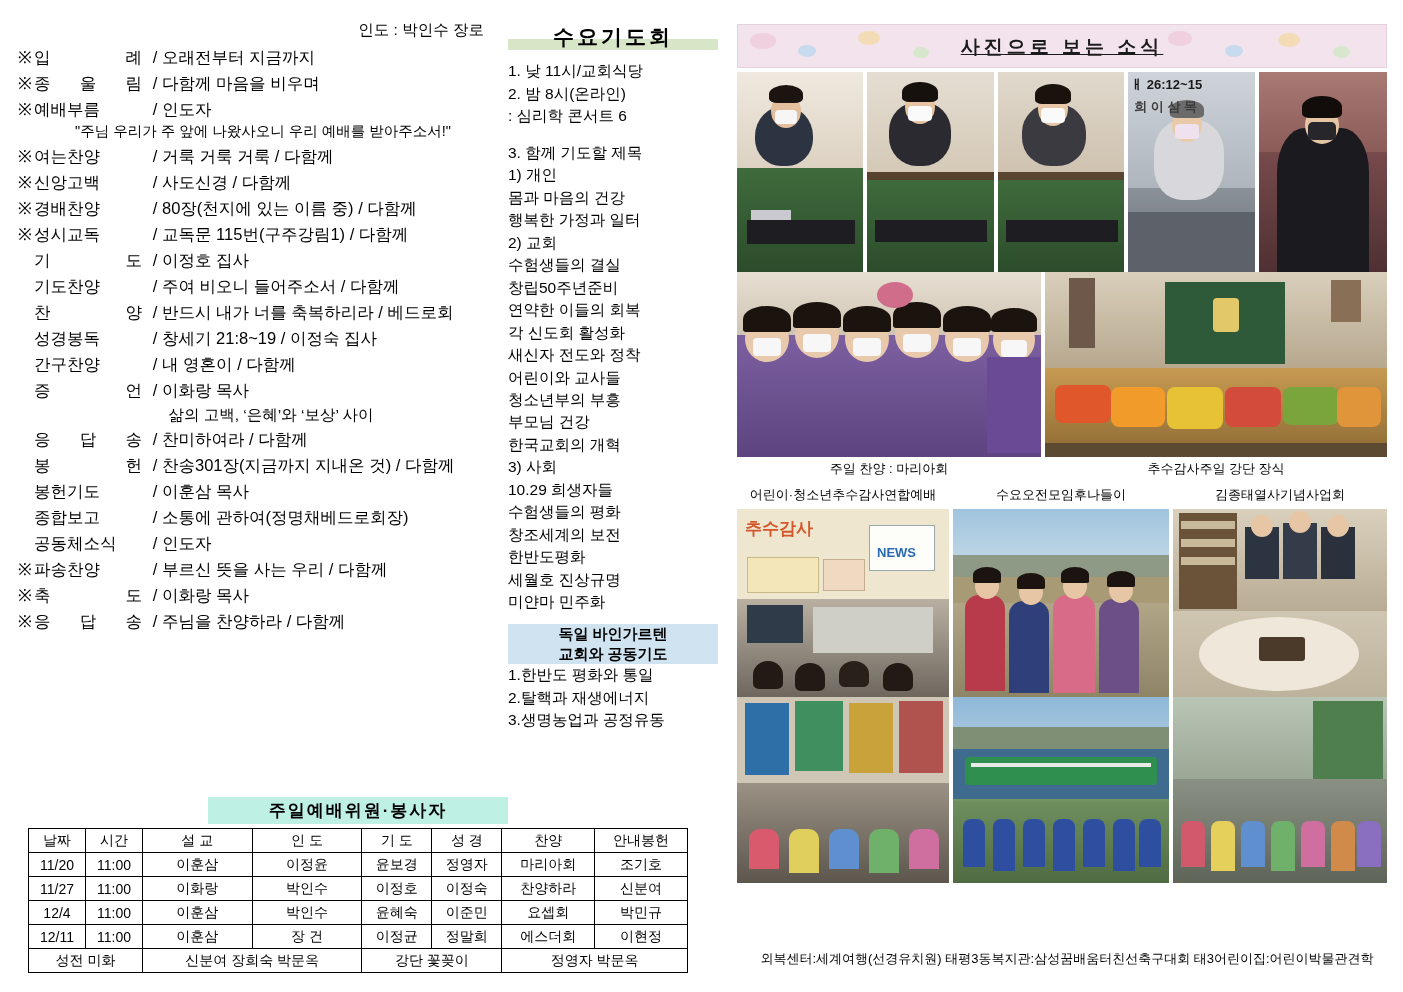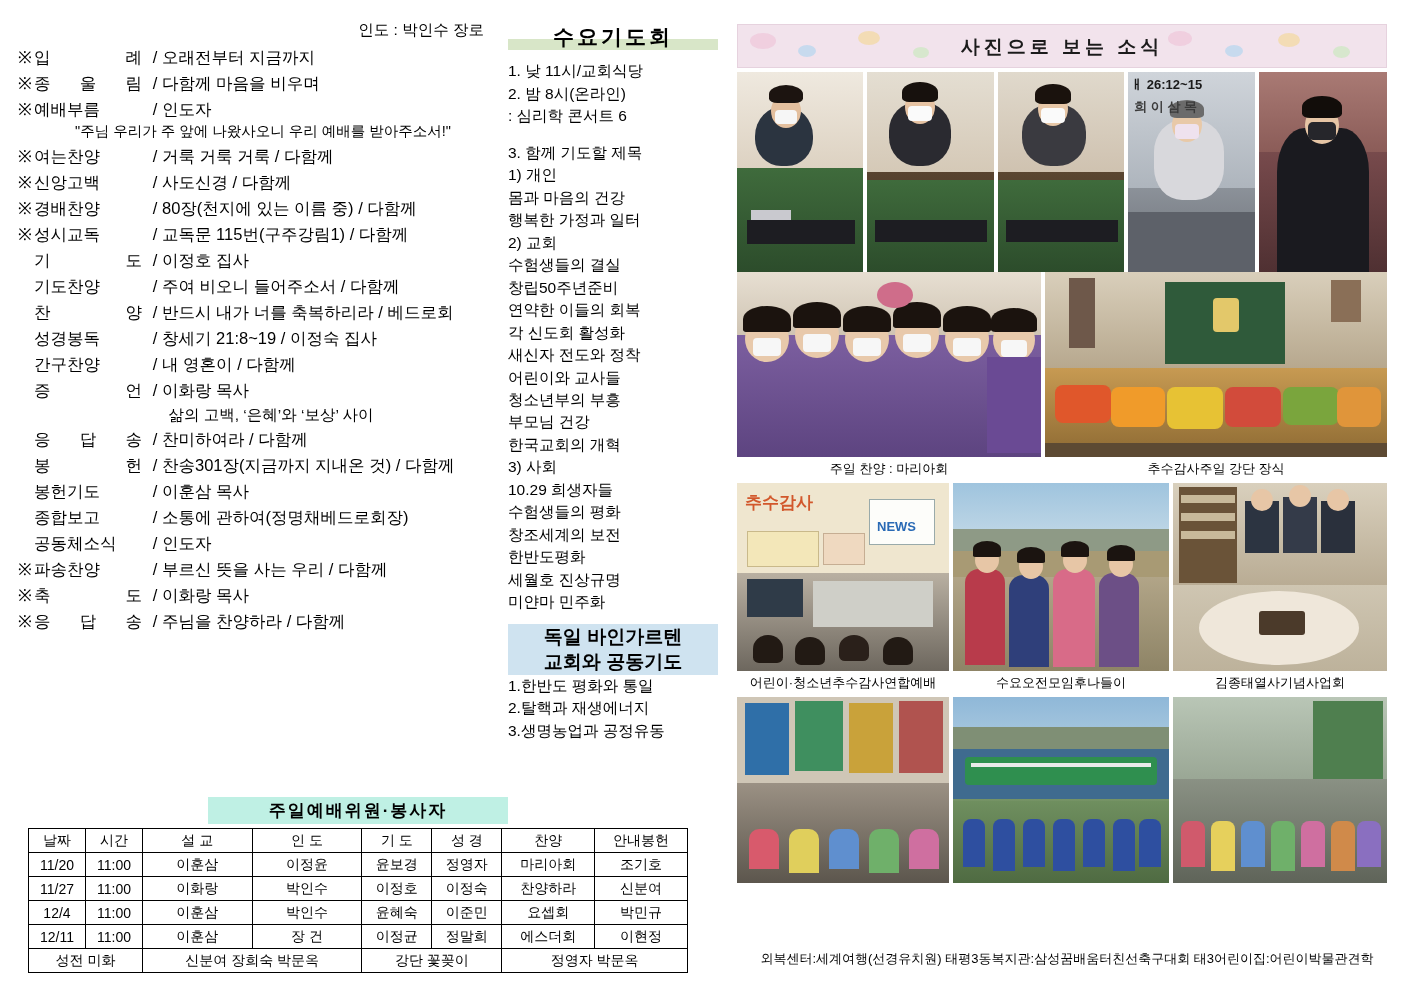--- a/index.html
+++ b/index.html
@@ -136,21 +136,21 @@
     font-weight: bold;
     letter-spacing: 3px;
     margin-bottom: 8px;
     background: linear-gradient(transparent 58%, #d8e6c8 58%, #d8e6c8 95%, transparent 95%);
   }
   .mid-line { white-space: nowrap; }
   .mid-gap { height: 14px; }
   .mid-box-title {
     margin-top: 10px;
     text-align: center;
-    font-size: 19px;
+    font-size: 15px;
     font-weight: bold;
     background: #cfe3f0;
     line-height: 1.35;
   }
 
   
   .col-right {
     position: absolute;
     left: 737px;
     top: 24px;
@@ -164,20 +164,21 @@
     overflow: hidden;
   }
   .photo-banner .btitle {
     position: absolute;
     left: 0; right: 0; top: 9px;
     text-align: center;
     font-size: 19px;
     font-weight: bold;
     letter-spacing: 4px;
     color: #1b1b1b;
+    text-decoration: underline;
   }
   .banner-dots span {
     position: absolute;
     border-radius: 50%;
     opacity: .8;
   }
   .photo-grid { margin-top: 4px; }
   .prow { display: flex; gap: 4px; }
   .cap {
     text-align: center;
@@ -569,20 +570,25 @@
             <div style="position:absolute;left:292px;bottom:30px;width:44px;height:40px;background:#e0953a;border-radius:8px;"></div>
             <div style="position:absolute;left:0;bottom:0;width:100%;height:14px;background:#5d4a33;"></div>
           </div>
         </div>
       </div>
       <div class="prow" style="gap:4px;">
         <div class="cap" style="width:304px;">주일 찬양 : 마리아회</div>
         <div class="cap" style="width:342px;">추수감사주일 강단 장식</div>
       </div>
 
+      <div class="prow" style="gap:4px;">
+        <div class="cap" style="width:212px;">어린이·청소년추수감사연합예배</div>
+        <div class="cap" style="width:216px;">수요오전모임후나들이</div>
+        <div class="cap" style="width:214px;">김종태열사기념사업회</div>
+      </div>
       <div class="prow">
         <div class="ph" style="width:212px;height:188px;">
           <div class="inner" style="background:linear-gradient(#e7e0cf 0%,#d7cfbd 48%,#b6ada0 48%,#8b8378 100%);">
             <div style="position:absolute;left:0;top:0;width:100%;height:48%;background:#efe6cf;"></div>
             <div style="position:absolute;left:8px;top:8px;font-size:17px;color:#d2582c;font-weight:bold;">추수감사</div>
             <div style="position:absolute;left:132px;top:16px;width:64px;height:44px;background:#fdfdfa;border:1px solid #9aa;"></div>
             <div style="position:absolute;left:140px;top:36px;font-size:13px;color:#2a6ab5;font-weight:bold;">NEWS</div>
             <div style="position:absolute;left:10px;top:48px;width:70px;height:34px;background:#f3e7b9;border:1px solid #c9b98a;"></div>
             <div style="position:absolute;left:86px;top:50px;width:40px;height:30px;background:#efd9c0;border:1px solid #c6ae93;"></div>
             <div style="position:absolute;left:0;bottom:0;width:100%;height:52%;background:linear-gradient(#b9b0a2,#6d675e);"></div>
@@ -623,25 +629,20 @@
             <div style="position:absolute;left:110px;top:14px;width:34px;height:56px;background:#343b49;"></div>
             <div style="position:absolute;left:148px;top:18px;width:34px;height:52px;background:#2a303c;"></div>
             <div style="position:absolute;left:78px;top:6px;width:22px;height:22px;border-radius:50%;background:#e7c6a6;"></div>
             <div style="position:absolute;left:116px;top:2px;width:22px;height:22px;border-radius:50%;background:#e7c6a6;"></div>
             <div style="position:absolute;left:154px;top:6px;width:22px;height:22px;border-radius:50%;background:#e7c6a6;"></div>
             <div style="position:absolute;left:26px;bottom:6px;width:160px;height:74px;border-radius:50%;background:#efe7da;"></div>
             <div style="position:absolute;left:86px;bottom:36px;width:46px;height:24px;background:#4b3a2a;border-radius:3px;"></div>
           </div>
         </div>
       </div>
-      <div class="prow" style="gap:4px;">
-        <div class="cap" style="width:212px;">어린이·청소년추수감사연합예배</div>
-        <div class="cap" style="width:216px;">수요오전모임후나들이</div>
-        <div class="cap" style="width:214px;">김종태열사기념사업회</div>
-      </div>
 
       <div class="prow">
         <div class="ph" style="width:212px;height:186px;">
           <div class="inner" style="background:linear-gradient(#d7cec0,#a49a8c);">
             <div style="position:absolute;left:0;top:0;width:100%;height:46%;background:#cfc6b6;"></div>
             <div style="position:absolute;left:8px;top:6px;width:44px;height:72px;background:#2f6fa8;"></div>
             <div style="position:absolute;left:58px;top:4px;width:48px;height:70px;background:#3f8f5f;"></div>
             <div style="position:absolute;left:112px;top:6px;width:44px;height:70px;background:#c9a23a;"></div>
             <div style="position:absolute;left:162px;top:4px;width:44px;height:72px;background:#b0534f;"></div>
             <div style="position:absolute;left:0;bottom:0;width:100%;height:54%;background:linear-gradient(#9b9184,#5c564d);"></div>

